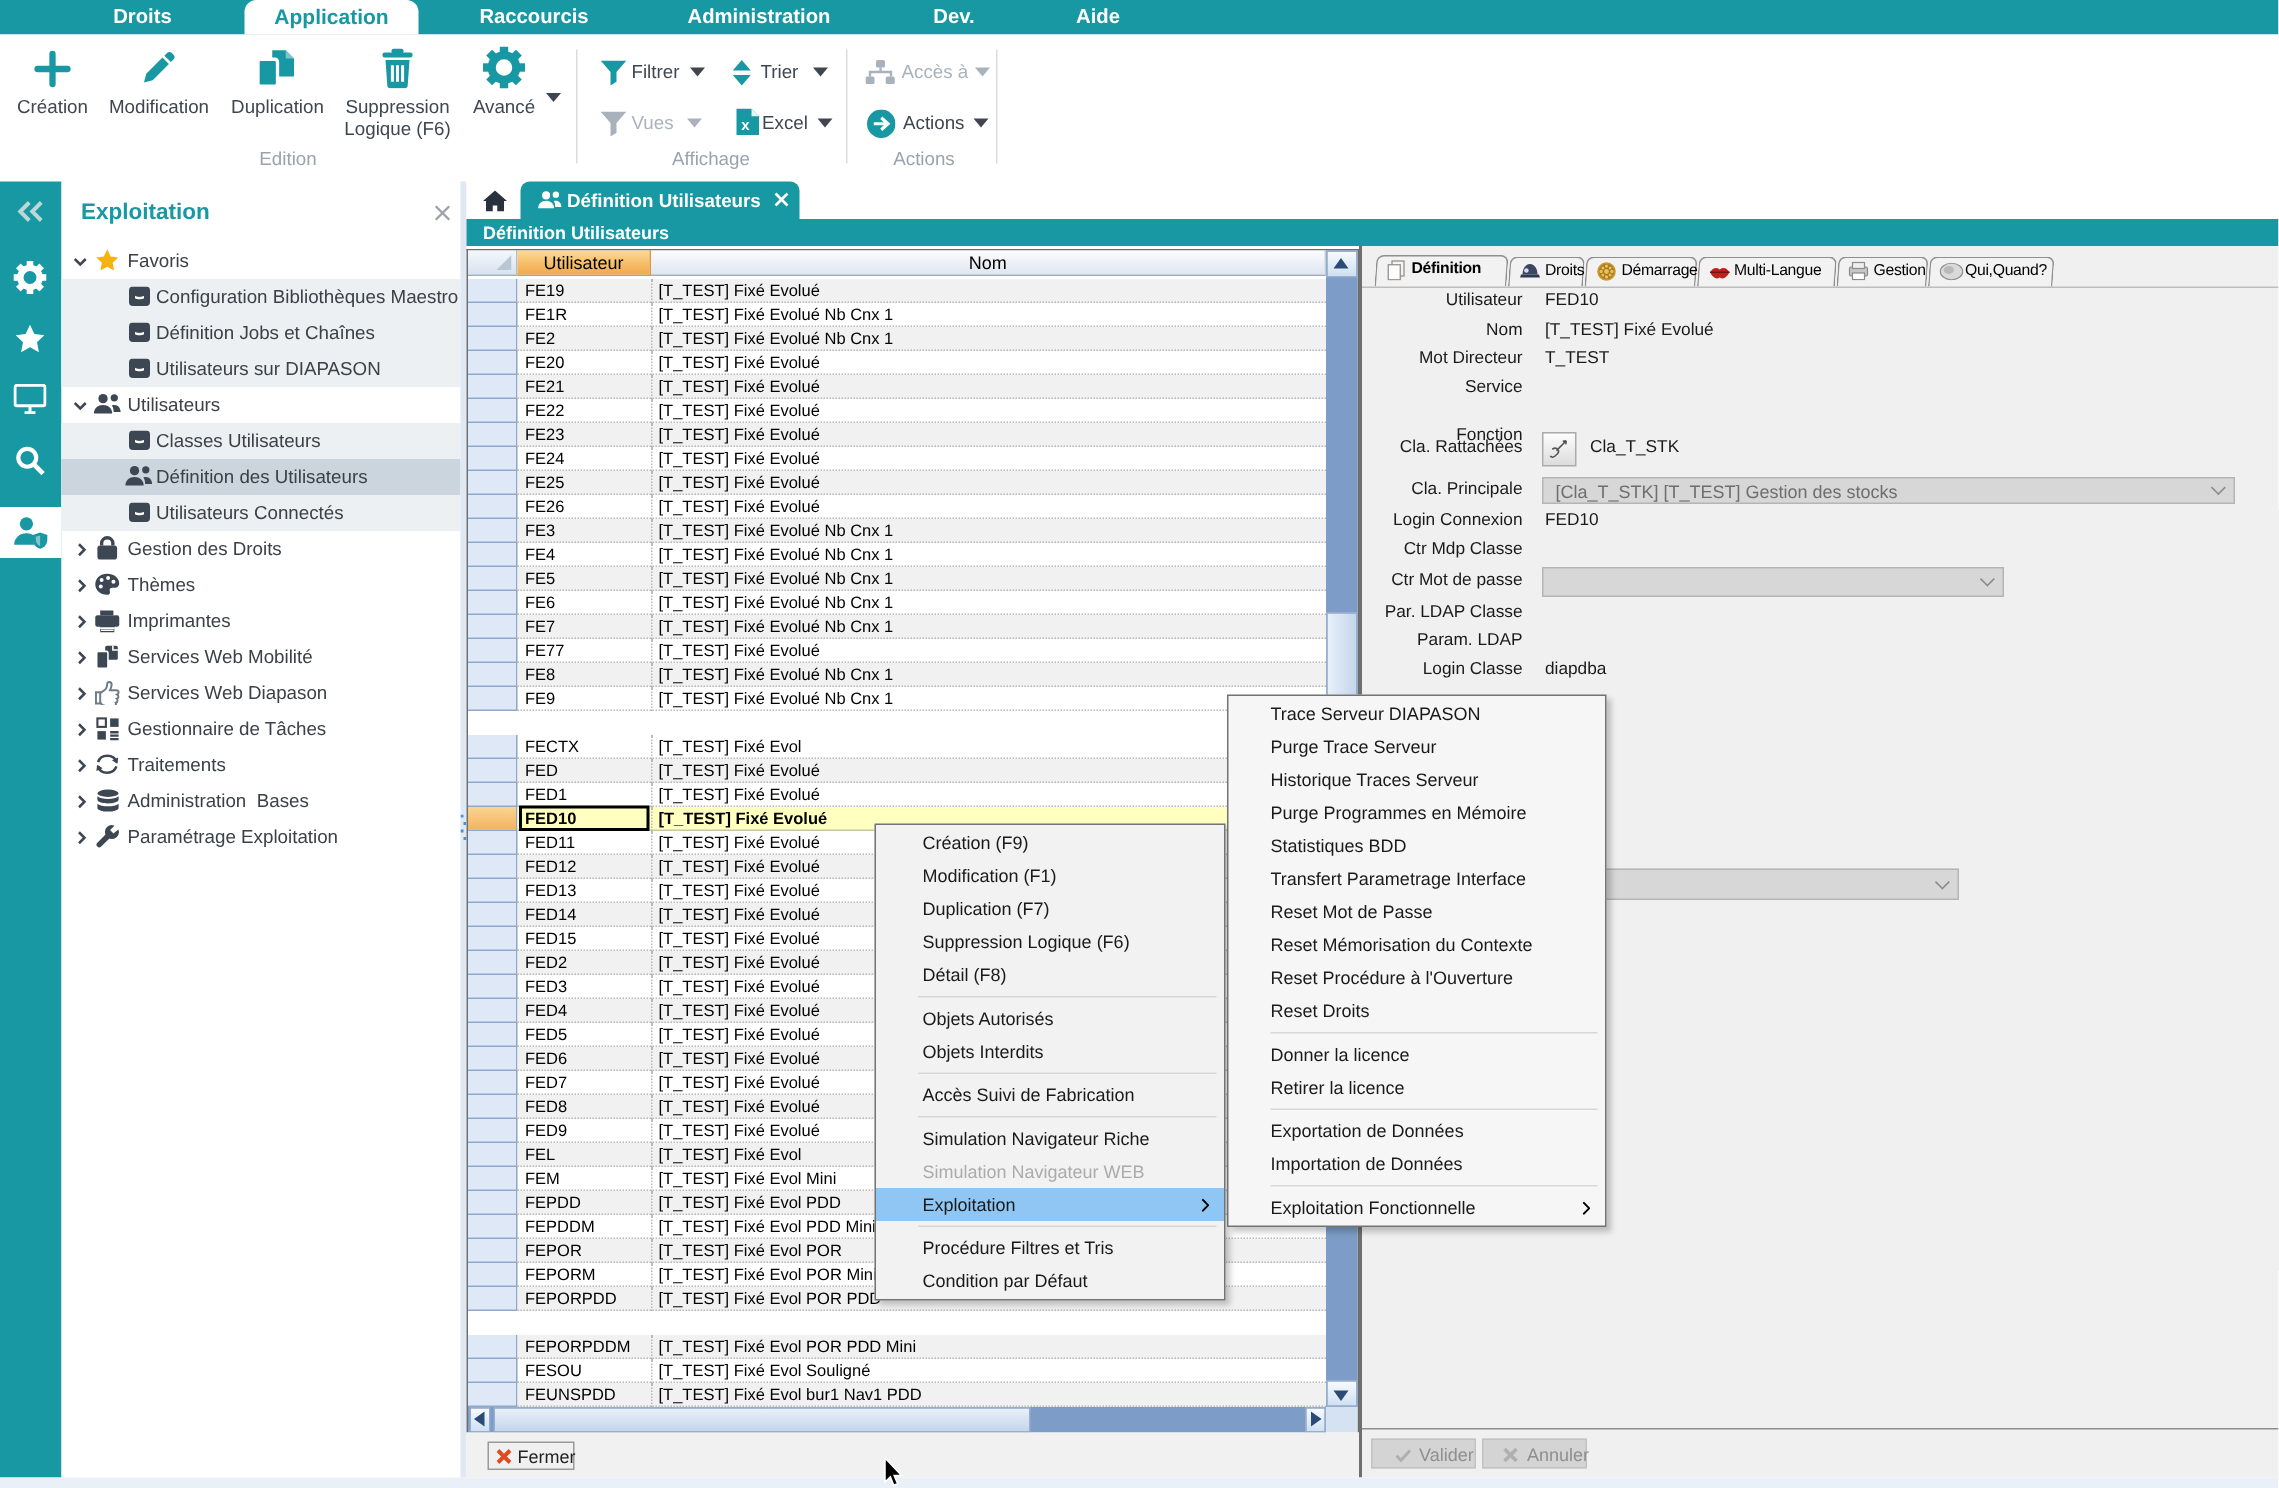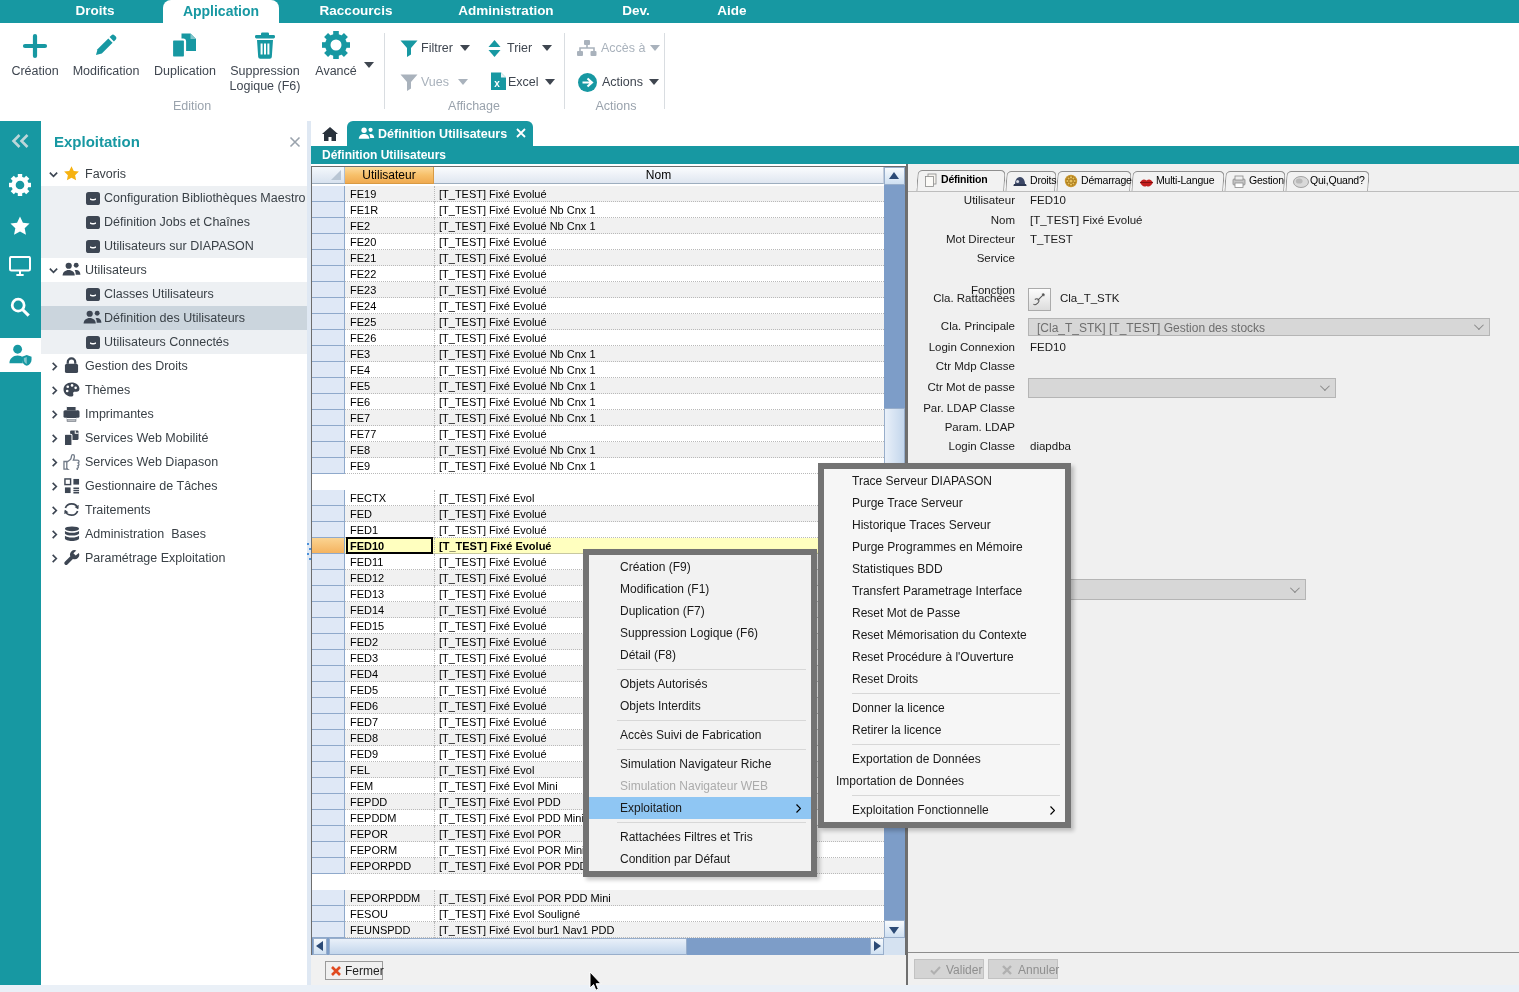--- a/index.html
+++ b/index.html
@@ -33,21 +33,21 @@
 #hnom{left:122px;width:450px;background:linear-gradient(#fbfcfe,#dfe6f0);border-right:1px solid #c2cddc;border-bottom:1px solid #9daebf}
 .tr{position:absolute;left:0;width:572px;height:16px;font-size:11px;line-height:16px;color:#000;white-space:nowrap}
 .tr .u{position:absolute;left:38px;top:0}
 .tr .n{position:absolute;left:127px;top:0}
 .bg{position:absolute;left:33px;top:0;width:539px;height:16px;border-bottom:1px dotted #b9b9b9}
 .rs{position:absolute;left:0;top:0;width:33px;height:16px;background:#dfe8f6;border-right:1px solid #8fa9cb;border-bottom:1px solid #8fa9cb}
 .vdot{position:absolute;left:122px;top:0;width:1px;height:16px;border-left:1px dotted #b9b9b9}
 
 .sbtn{position:absolute;background:linear-gradient(#f7fafd,#cfe0f2);border:1px solid #98aecb}
 
-.menu{background:#f2f2f2;border:6px solid #737373;box-shadow:3px 3px 4px rgba(0,0,0,0.22);z-index:50}
+.menu{background:#f2f2f2;border:1px solid #737373;box-shadow:3px 3px 4px rgba(0,0,0,0.22);z-index:50}
 .mi{position:relative;height:22px;font-size:12px;color:#1a1a1a;line-height:22px;padding-left:31px;white-space:nowrap}
 .mi.dis{color:#ababab}
 .mi.hl{background:#8fc6f3}
 .msep{height:1px;background:#d7d7d7;margin:3px 5px 3px 28px}
 
 #rpanel{left:908px;top:164px;width:611px;height:821px;background:#f0f0f0}
 .rtab{position:absolute;top:171px;height:20px;background:#f2f2f2;border:1px solid #8f8f8f;border-bottom:none;
  border-radius:5px 5px 0 0;color:#000;transform:skewX(-4deg)}
 .flab{position:absolute;font-size:11.5px;color:#1a1a1a;text-align:right;white-space:nowrap;width:120px}
 .fval{position:absolute;font-size:11.5px;color:#1a1a1a;white-space:nowrap}
@@ -839,40 +839,40 @@
     <div class="mi">Objets Interdits</div>
     <div class="msep"></div>
     <div class="mi">Accès Suivi de Fabrication</div>
     <div class="msep"></div>
     <div class="mi">Simulation Navigateur Riche</div>
     <div class="mi dis">Simulation Navigateur WEB</div>
     <div class="mi hl">Exploitation<svg style="position:absolute;right:10px;top:7px" width="5" height="9" viewBox="0 0 5 9">
         <path d="M0.5 0.5L4.5 4.5 0.5 8.5" fill="none" stroke="#000" stroke-width="1.2"></path>
       </svg></div>
     <div class="msep"></div>
-    <div class="mi">Rattachées Filtres et Tris</div>
+    <div class="mi">Procédure Filtres et Tris</div>
     <div class="mi">Condition par Défaut</div>
   </div>
 <div class="menu abs" style="left:818px;top:463px;width:253px;padding:1px 0;background:#f6f6f6">
     <div class="mi" style="padding-left:28px">Trace Serveur DIAPASON</div>
     <div class="mi" style="padding-left:28px">Purge Trace Serveur</div>
     <div class="mi" style="padding-left:28px">Historique Traces Serveur</div>
     <div class="mi" style="padding-left:28px">Purge Programmes en Mémoire</div>
     <div class="mi" style="padding-left:28px">Statistiques BDD</div>
     <div class="mi" style="padding-left:28px">Transfert Parametrage Interface</div>
     <div class="mi" style="padding-left:28px">Reset Mot de Passe</div>
     <div class="mi" style="padding-left:28px">Reset Mémorisation du Contexte</div>
     <div class="mi" style="padding-left:28px">Reset Procédure à l'Ouverture</div>
     <div class="mi" style="padding-left:28px">Reset Droits</div>
     <div class="msep"></div>
     <div class="mi" style="padding-left:28px">Donner la licence</div>
     <div class="mi" style="padding-left:28px">Retirer la licence</div>
     <div class="msep"></div>
     <div class="mi" style="padding-left:28px">Exportation de Données</div>
-    <div class="mi" style="padding-left:12px">Importation de Données</div>
+    <div class="mi" style="padding-left:28px">Importation de Données</div>
     <div class="msep"></div>
     <div class="mi" style="padding-left:28px">Exploitation Fonctionnelle<svg style="position:absolute;right:10px;top:7px" width="5" height="9" viewBox="0 0 5 9">
         <path d="M0.5 0.5L4.5 4.5 0.5 8.5" fill="none" stroke="#000" stroke-width="1.2"></path>
       </svg></div>
   </div>
 <div id="botstrip" class="abs"></div>
 <svg class="abs" style="left:589px;top:972px;z-index:99" width="14" height="21" viewBox="0 0 14 21">
     <path d="M1 0v16l3.6-3.4 2.2 5.6 2.6-1-2.3-5.5H12z" fill="#000" stroke="#fff" stroke-width="1"></path>
   </svg>
 </body></html>

